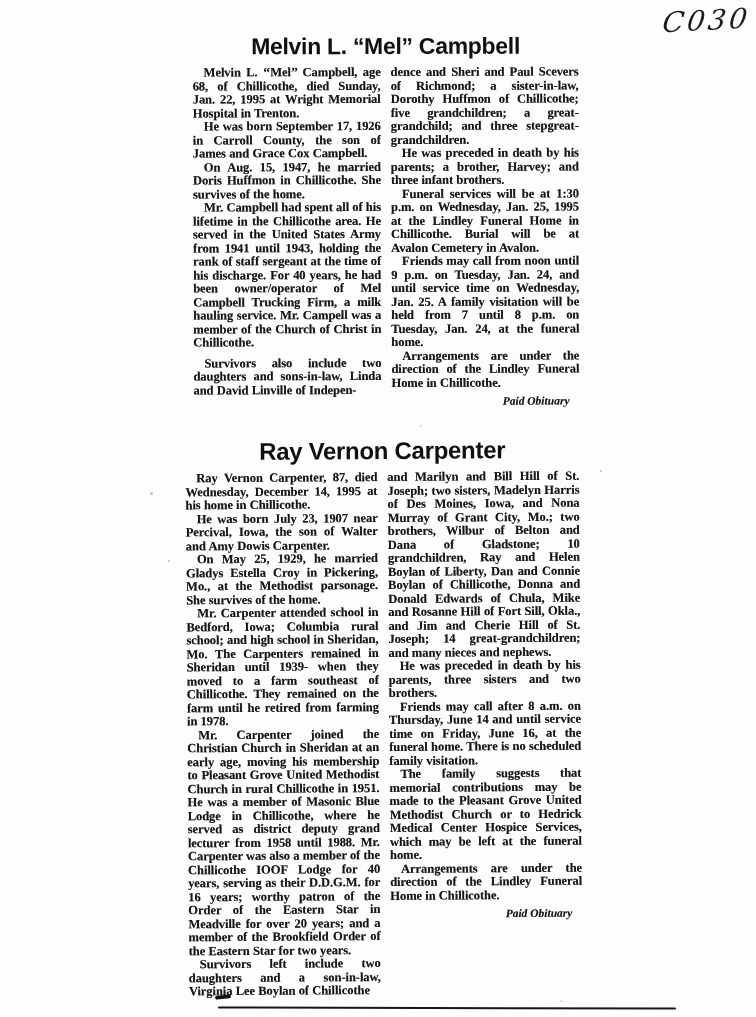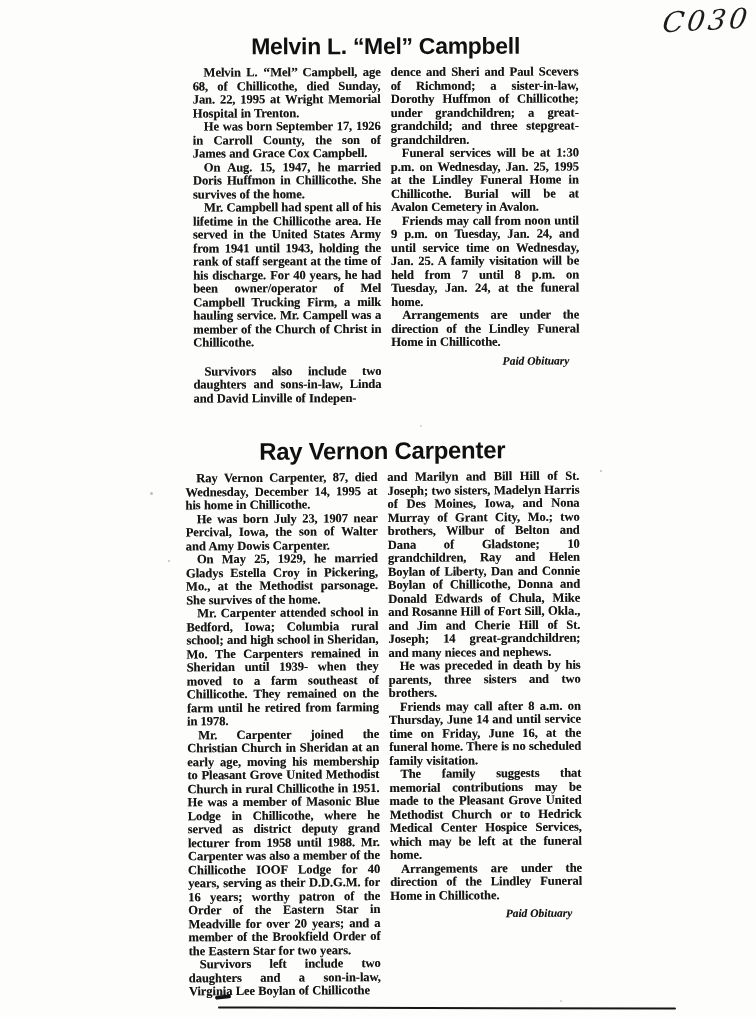--- a/index.html
+++ b/index.html
@@ -43,21 +43,21 @@
     font:700 12.6px/13.5px "Liberation Serif", serif;
     color:#161616;
     text-align:justify;
     text-indent:11px;
     letter-spacing:-0.1px;
     word-spacing:0.2px;
     hyphens:auto;
     text-shadow:0 0 0.3px rgba(20,20,20,0.55);
   }
   .col p.para.no-indent{text-indent:0;}
-  .col p.para.space-before{margin-top:15px;}
+  .col p.para.space-before{margin-top:7px;}
 
   .paid{
     margin-top:5px;
     padding-right:10px;
     text-align:right;
     font:italic 700 11.5px/12px "Liberation Serif", serif;
     color:#161616;
     text-shadow:0 0 0.3px rgba(20,20,20,0.5);
   }
 
@@ -89,21 +89,22 @@
     <div class="cols">
       <div class="col">
           <p class="para">Melvin L. ‘‘Mel’’ Campbell, age 68, of Chillicothe, died Sunday, Jan. 22, 1995 at Wright Memorial Hospital in Trenton.</p>
           <p class="para">He was born September 17, 1926 in Carroll County, the son of James and Grace Cox Campbell.</p>
           <p class="para">On Aug. 15, 1947, he married Doris Huffmon in Chillicothe. She survives of the home.</p>
           <p class="para">Mr. Campbell had spent all of his lifetime in the Chillicothe area. He served in the United States Army from 1941 until 1943, holding the rank of staff sergeant at the time of his discharge. For 40 years, he had been owner/operator of Mel Campbell Trucking Firm, a milk hauling service. Mr. Campell was a member of the Church of Christ in Chillicothe.</p>
           <p class="para space-before">Survivors also include two daughters and sons-in-law, Linda and David Linville of Indepen-</p>
         </div>
       <div class="col">
         <div>
-            <p class="para no-indent">dence and Sheri and Paul Scevers of Richmond; a sister-in-law, Dorothy Huffmon of Chillicothe; under grandchildren; a great-grandchild; and three stepgreat-grandchildren.</p>
+            <p class="para no-indent">dence and Sheri and Paul Scevers of Richmond; a sister-in-law, Dorothy Huffmon of Chillicothe; five grandchildren; a great-grandchild; and three stepgreat-grandchildren.</p>
+            <p class="para">He was preceded in death by his parents; a brother, Harvey; and three infant brothers.</p>
             <p class="para">Funeral services will be at 1:30 p.m. on Wednesday, Jan. 25, 1995 at the Lindley Funeral Home in Chillicothe. Burial will be at Avalon Cemetery in Avalon.</p>
             <p class="para">Friends may call from noon until 9 p.m. on Tuesday, Jan. 24, and until service time on Wednesday, Jan. 25. A family visitation will be held from 7 until 8 p.m. on Tuesday, Jan. 24, at the funeral home.</p>
             <p class="para">Arrangements are under the direction of the Lindley Funeral Home in Chillicothe.</p>
           </div>
         <div class="paid">Paid Obituary</div>
       </div>
     </div>
   </section>
 
   <section class="obit obit2">

